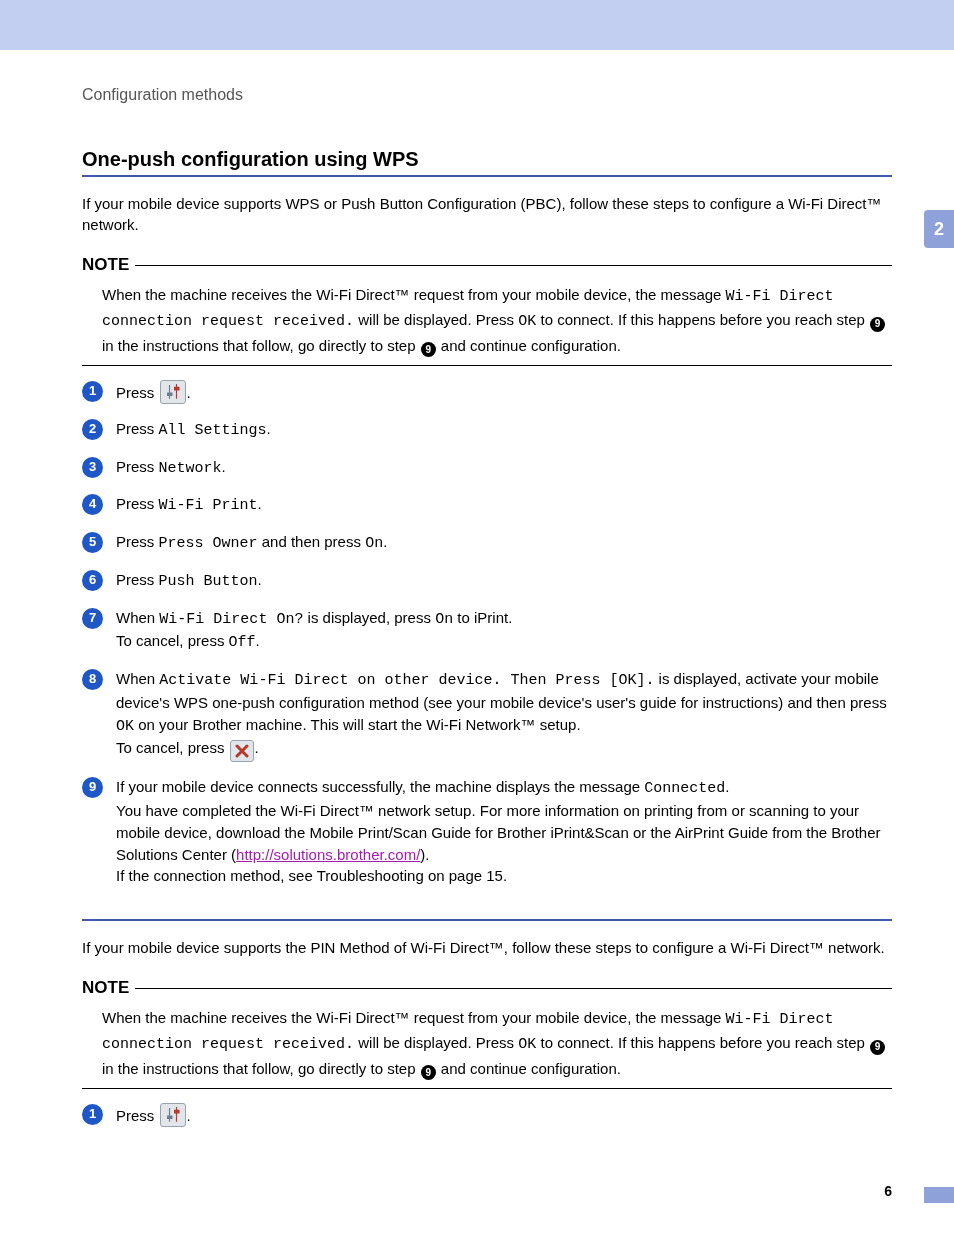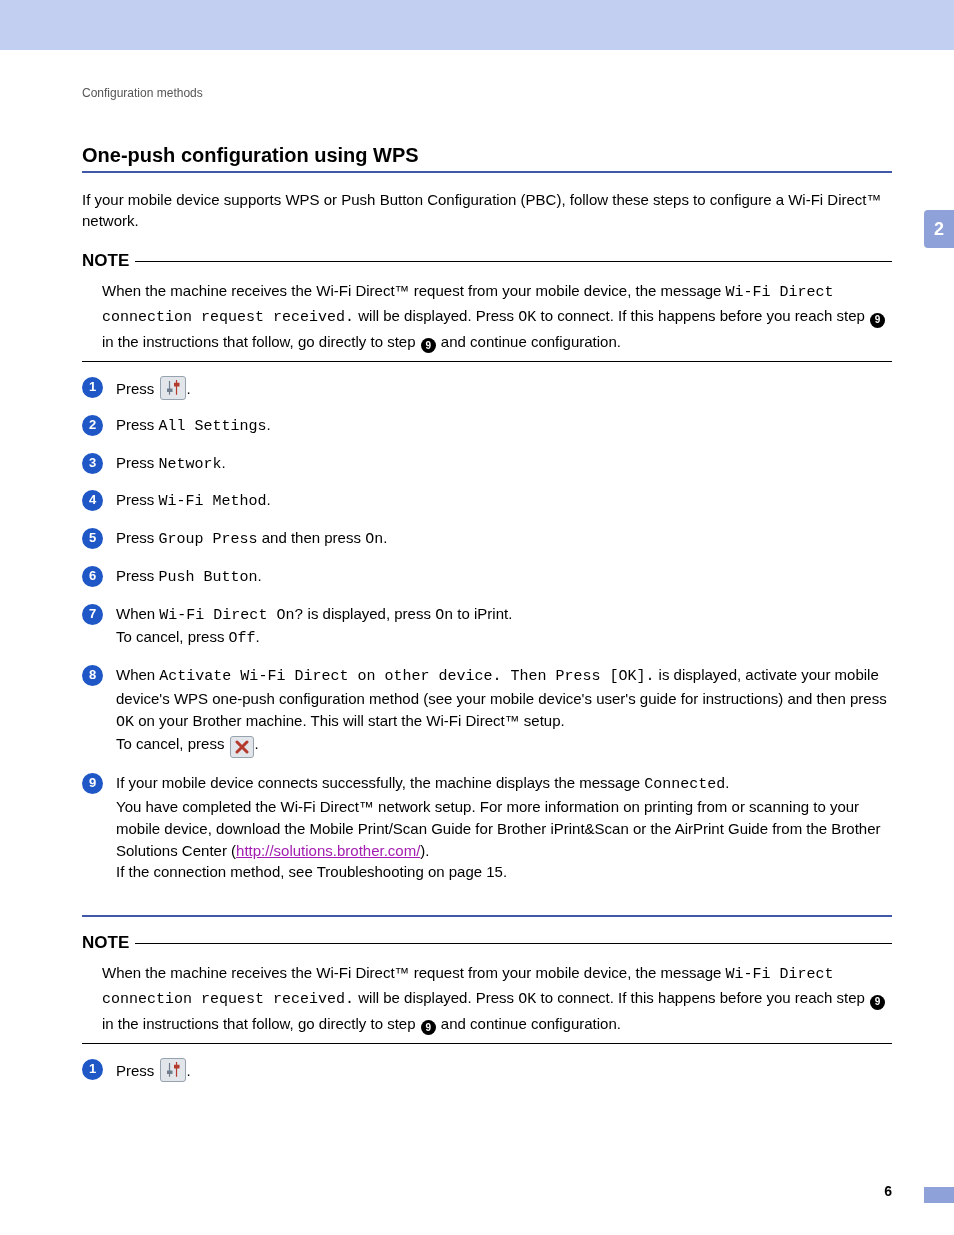--- a/index.html
+++ b/index.html
@@ -1,20 +1,20 @@
 <!DOCTYPE html>
 <html><head>
 <meta charset="utf-8">
 <style>
   * { box-sizing: border-box; margin: 0; padding: 0; }
   html, body { width: 954px; background: #fff; font-family: Arial, Helvetica, sans-serif; color: #000; }
   .topbar { height: 50px; background: #c2cff1; }
   .page { padding: 36px 62px 20px 82px; position: relative; min-height: 1185px; }
   .chapter-tab { position: absolute; top: 160px; right: 0; width: 30px; height: 38px; background: #8ea1d8; color: #fff; font-size: 18px; font-weight: bold; display: flex; align-items: center; justify-content: center; border-radius: 4px 0 0 4px; }
-  .running-head { font-size: 12px; color: #555; margin-bottom: 44px; }
+  .running-head { font-size: 16px; color: #555; margin-bottom: 44px; }
   h1 { font-size: 20px; font-weight: bold; margin-bottom: 4px; }
   .h1rule { border: none; border-top: 2px solid #3f59a8; margin-bottom: 16px; }
   .intro { font-size: 15px; line-height: 1.4; margin-bottom: 20px; }
   .note-head { display: flex; align-items: center; margin-bottom: 8px; text-align: center; }
   .note-label { font-size: 17px; font-weight: bold; margin-right: 6px; }
   .note-rule { flex: 1; border-top: 1px solid #000; height: 0; }
   .note-body { font-size: 15px; line-height: 1.55; padding-left: 20px; margin-bottom: 8px; }
   .note-end { border-top: 1px solid #000; margin-bottom: 14px; }
   .mono { font-family: "Courier New", monospace; font-size: 15px; }
   .bullet-inline { display: inline-flex; width: 15px; height: 15px; border-radius: 50%; background: #000; color: #fff; font-size: 10px; font-weight: bold; align-items: center; justify-content: center; vertical-align: -2px; margin: 0 1px; }
@@ -62,49 +62,50 @@
     <li><span class="num">1</span>
       <span>Press </span><span class="icon-settings"></span><span>.</span>
     </li>
     <li><span class="num">2</span>
       <span>Press </span><span class="mono">All Settings</span><span>.</span>
     </li>
     <li><span class="num">3</span>
       <span>Press </span><span class="mono">Network</span><span>.</span>
     </li>
     <li><span class="num">4</span>
-      <span>Press </span><span class="mono">Wi-Fi Method</span><span>.</span>
+      <span>Press </span><span class="mono">Wi-Fi Print</span><span>.</span>
     </li>
     <li><span class="num">5</span>
-      <span>Press </span><span class="mono">Group Press</span><span> and then press </span><span class="mono">On</span><span>.</span>
+      <span>Press </span><span class="mono">Press Owner</span><span> and then press </span><span class="mono">On</span><span>.</span>
     </li>
     <li><span class="num">6</span>
       <span>Press </span><span class="mono">Push Button</span><span>.</span>
     </li>
     <li><span class="num">7</span>
       <span>When </span><span class="mono">Wi-Fi Direct On?</span><span> is displayed, press </span><span class="mono">On</span><span> to iPrint.</span><br>
       <span>To cancel, press </span><span class="mono">Off</span><span>.</span>
     </li>
     <li><span class="num">8</span>
-      <span>When </span><span class="mono">Activate Wi-Fi Direct on other device. Then Press [OK].</span><span> is displayed, activate your mobile device's WPS one-push configuration method (see your mobile device's user's guide for instructions) and then press </span><span class="mono">OK</span><span> on your Brother machine. This will start the Wi-Fi Direct™ setup.</span><br>
+      <span>When </span><span class="mono">Activate Wi-Fi Direct on other device. Then Press [OK].</span><span> is displayed, activate your mobile device's WPS one-push configuration method (see your mobile device's user's guide for instructions) and then press </span><span class="mono">OK</span><span> on your Brother machine. This will start the Wi-Fi Network™ setup.</span><br>
       <span>To cancel, press </span><span class="icon-cancel">
           <svg viewBox="0 0 14 14">
             <path d="M2 2 L12 12 M12 2 L2 12" stroke="#b43a2e" stroke-width="3" stroke-linecap="round"></path>
           </svg>
         </span><span>.</span>
     </li>
     <li><span class="num">9</span>
       <span>If your mobile device connects successfully, the machine displays the message </span><span class="mono">Connected</span><span>.</span><br>
       <span>You have completed the Wi-Fi Direct™ network setup. For more information on printing from or scanning to your mobile device, download the Mobile Print/Scan Guide for Brother iPrint&amp;Scan or the AirPrint Guide from the Brother Solutions Center (</span><a class="link">http://solutions.brother.com/</a><span>).</span><br>
       <span>If the connection method, see </span><span class="italic">Troubleshooting</span><span> on page 15.</span>
     </li>
   </ol>
 
   <hr class="h1rule">
 
+  <p class="intro">If your mobile device supports the PIN Method of Wi-Fi Direct™, follow these steps to configure a Wi-Fi Direct™ network.</p>
 
   <div>
     <div class="note-head">
       <span class="note-label">NOTE</span>
       <span class="note-rule"></span>
     </div>
     <p class="note-body">
       <span>When the machine receives the Wi-Fi Direct™ request from your mobile device, the message </span><span class="mono">Wi-Fi Direct connection request received.</span><span> will be displayed. Press </span><span class="mono">OK</span><span> to connect. If this happens before you reach step </span><span class="bullet-inline">9</span><span> in the instructions that follow, go directly to step </span><span class="bullet-inline">9</span><span> and continue configuration.</span>
     </p>
     <div class="note-end"></div>

